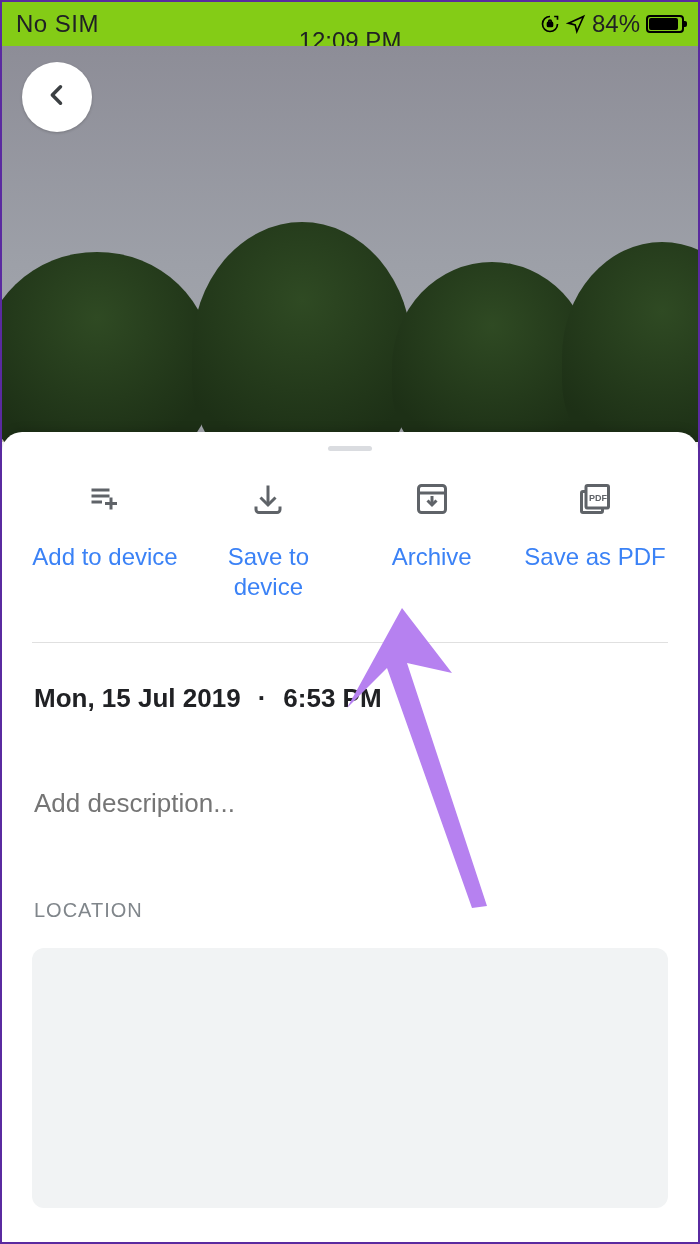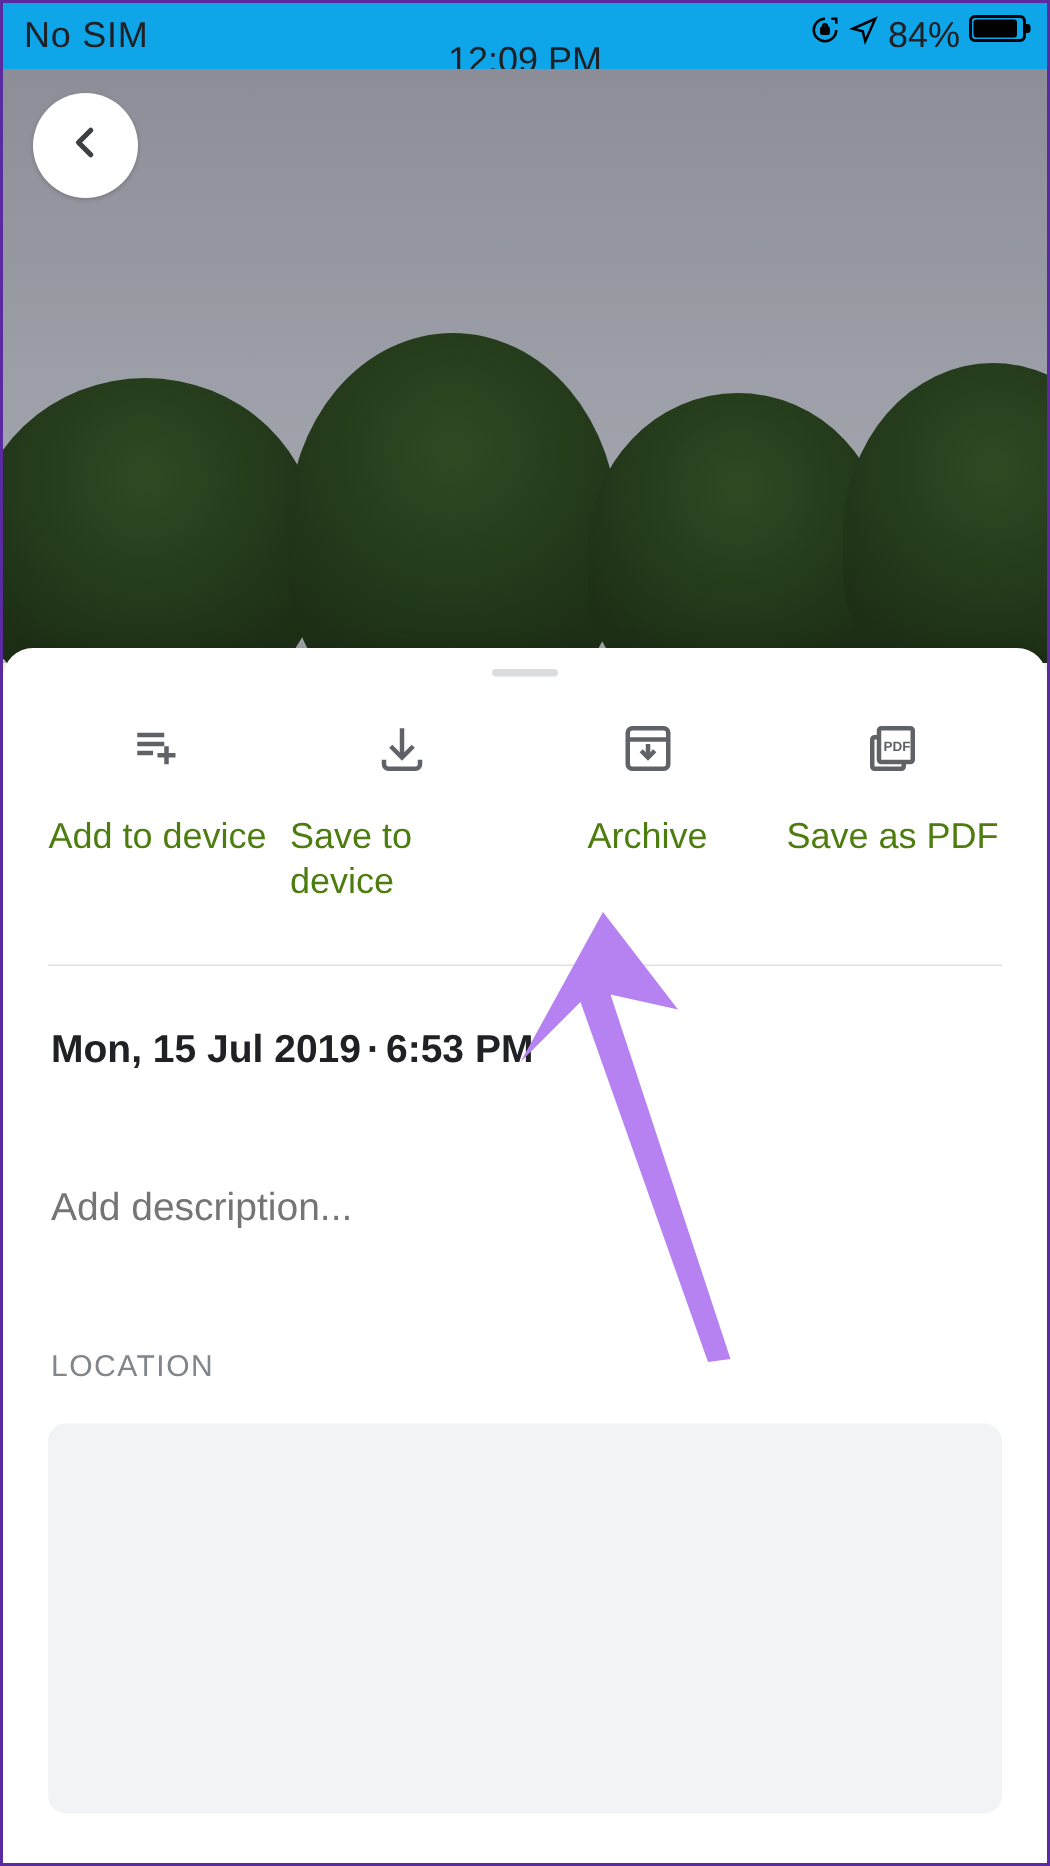--- a/index.html
+++ b/index.html
@@ -10,31 +10,31 @@
     background: #ffffff;
     color: #202124;
     overflow: hidden;
     position: relative;
   }
   body { border: 2px solid #5a2aa0; }
 
   
   .status-bar {
     height: 44px;
-    background: #0ea5e9;
+    background: #84cc16;
     display: flex;
     align-items: center;
     justify-content: space-between;
     padding: 0 14px;
     font-size: 24px;
     font-weight: 400;
   }
   .status-left { flex: 1; text-align: left; letter-spacing: 0.5px; }
   .status-center { flex: 1; text-align: center; font-weight: 400; margin-top: 33px; }
-  .status-right { flex: 1; text-align: right; display: flex; align-items: flex-start; justify-content: flex-end; gap: 6px; }
+  .status-right { flex: 1; text-align: right; display: flex; align-items: center; justify-content: flex-end; gap: 6px; }
   .lock-icon, .location-arrow, .battery-icon { display: inline-flex; align-items: center; }
   .battery {
     width: 38px; height: 18px;
     border: 2px solid #000;
     border-radius: 4px;
     position: relative;
     display: inline-block;
     vertical-align: middle;
   }
   .battery::after {
@@ -127,42 +127,42 @@
   .actions-row {
     display: flex;
     justify-content: space-between;
     padding: 30px 28px 40px;
   }
   .action {
     width: 150px;
     display: flex;
     flex-direction: column;
     align-items: center;
-    text-align: left;
+    text-align: center;
     font-size: 24px;
     line-height: 1.25;
-    color: #4d7c0f;
+    color: #3b82f6;
     gap: 18px;
   }
   .action svg { width: 36px; height: 36px; stroke: #5f6368; fill: none; stroke-width: 2; }
   .divider {
     height: 1px;
     background: #e0e0e0;
     margin: 0 30px;
   }
 
   .meta {
     padding: 40px 32px 0;
     font-size: 26px;
   }
   .date-line {
     font-weight: 600;
     display: flex;
     align-items: center;
-    gap: 4px;
+    gap: 17px;
     color: #202124;
   }
   .dot { font-weight: 700; }
   .desc-input {
     margin-top: 74px;
     font-size: 26px;
     color: #80868b;
     border: none;
     outline: none;
     width: 100%;

